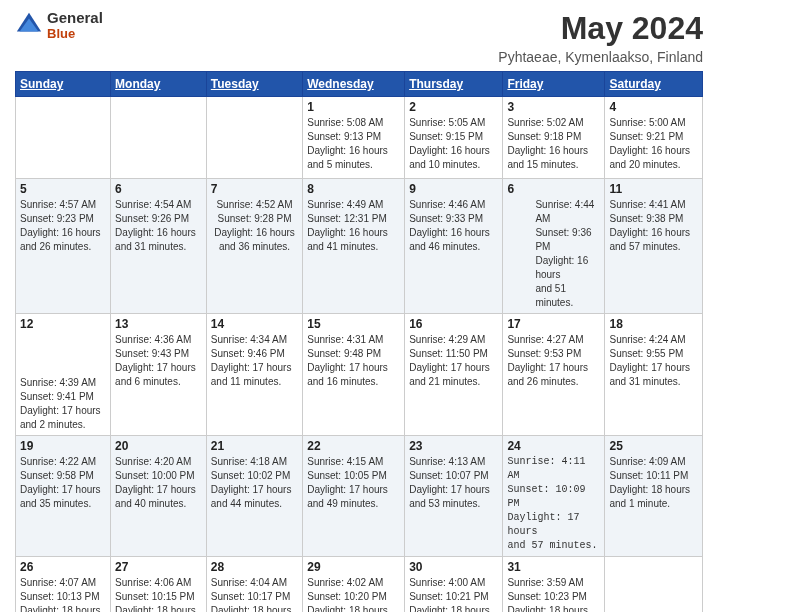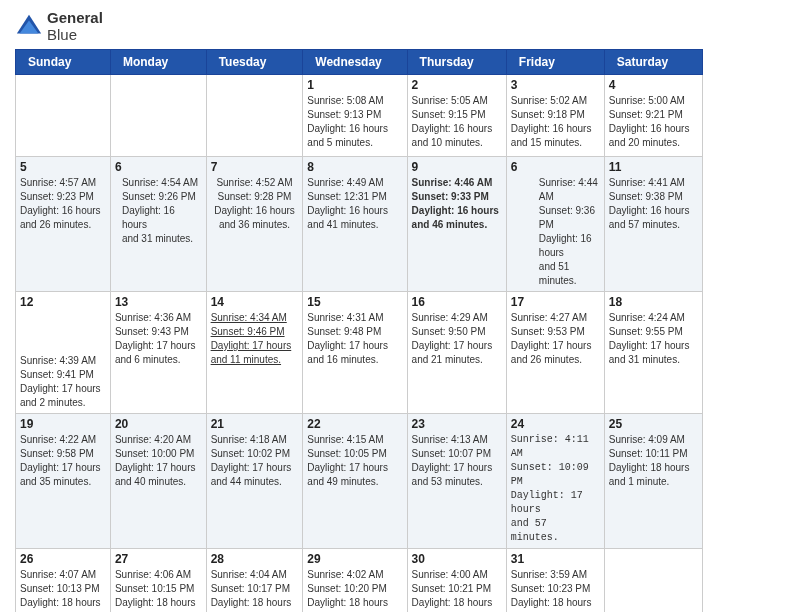--- a/index.html
+++ b/index.html
@@ -31,23 +31,23 @@
       display: flex;
       flex-direction: column;
       line-height: 1.1;
     }
     .logo-general {
       font-size: 15px;
       font-weight: bold;
       color: #333;
     }
     .logo-blue {
-      font-size: 15px;
-      font-weight: normal;
-      color: #404040;
+      font-size: 13px;
+      font-weight: bold;
+      color: #c2410c;
     }
     .logo-icon {
       width: 28px;
       height: 28px;
     }
     .title-area {
       text-align: right;
     }
     .main-title {
       font-size: 32px;
@@ -60,25 +60,26 @@
       margin-top: 2px;
     }
     .calendar {
       width: 100%;
       border-collapse: collapse;
       font-size: 10.5px;
     }
     .calendar thead th {
       background: #2255aa;
       color: #fff;
-      padding: 5px 12px;
+      padding: 5px 4px;
       text-align: left;
       font-size: 12px;
       font-weight: bold;
       border: 1px solid #1a4499;
+      text-decoration: underline;
     }
     .calendar tbody td {
       vertical-align: top;
       border: 1px solid #ccc;
       padding: 3px 4px;
       width: 113px;
       height: 82px;
     }
     .calendar tbody tr:nth-child(odd) td {
       background: #fff;
@@ -109,20 +110,24 @@
   <div class="header">
     <div class="logo">
       <svg class="logo-icon" viewBox="0 0 30 30" xmlns="http://www.w3.org/2000/svg">
         <polygon points="15,2 28,22 2,22" fill="#2255aa"></polygon>
         <polygon points="15,8 25,22 5,22" fill="#4488dd"></polygon>
       </svg>
       <div class="logo-text">
         <span class="logo-general">General</span>
         <span class="logo-blue">Blue</span>
       </div>
+    </div>
+    <div class="title-area">
+      <div class="main-title">May 2024</div>
+      <div class="subtitle">Pyhtaeae, Kymenlaakso, Finland</div>
     </div>
   </div>
 
   <table class="calendar">
     <thead>
       <tr>
         <th>Sunday</th>
         <th>Monday</th>
         <th>Tuesday</th>
         <th>Wednesday</th>
@@ -168,42 +173,42 @@
         <tr>
           <td>
             <span class="day-num">5</span>
             <div class="day-info" style="white-space: pre-line;">Sunrise: 4:57 AM
 Sunset: 9:23 PM
 Daylight: 16 hours
 and 26 minutes.</div>
           </td>
           <td>
             <span class="day-num">6</span>
-            <div class="day-info" style="white-space: pre-line; margin-left: 7px;">Sunrise: 4:54 AM
+            <div class="day-info" style="white-space: pre-line;">Sunrise: 4:54 AM
 Sunset: 9:26 PM
 Daylight: 16 hours
 and 31 minutes.</div>
           </td>
           <td>
             <span class="day-num">7</span>
             <div class="day-info" style="white-space: pre-line; text-align: center;">Sunrise: 4:52 AM
 Sunset: 9:28 PM
 Daylight: 16 hours
 and 36 minutes.</div>
           </td>
           <td>
             <span class="day-num">8</span>
             <div class="day-info" style="white-space: pre-line;">Sunrise: 4:49 AM
 Sunset: 12:31 PM
 Daylight: 16 hours
 and 41 minutes.</div>
           </td>
           <td>
             <span class="day-num">9</span>
-            <div class="day-info" style="white-space: pre-line; font-weight: bold;">Sunrise: 4:46 AM
+            <div class="day-info" style="white-space: pre-line;">Sunrise: 4:46 AM
 Sunset: 9:33 PM
 Daylight: 16 hours
 and 46 minutes.</div>
           </td>
           <td>
             <span class="day-num">6</span>
             <div class="day-info" style="white-space: pre-line; margin-left: 28px;">Sunrise: 4:44 AM
 Sunset: 9:36 PM
 Daylight: 16 hours
 and 51 minutes.</div>
@@ -226,36 +231,36 @@
           </td>
           <td>
             <span class="day-num">13</span>
             <div class="day-info" style="white-space: pre-line;">Sunrise: 4:36 AM
 Sunset: 9:43 PM
 Daylight: 17 hours
 and 6 minutes.</div>
           </td>
           <td>
             <span class="day-num">14</span>
-            <div class="day-info" style="white-space: pre-line; text-decoration: underline;">Sunrise: 4:34 AM
+            <div class="day-info" style="white-space: pre-line;">Sunrise: 4:34 AM
 Sunset: 9:46 PM
 Daylight: 17 hours
 and 11 minutes.</div>
           </td>
           <td>
             <span class="day-num">15</span>
             <div class="day-info" style="white-space: pre-line;">Sunrise: 4:31 AM
 Sunset: 9:48 PM
 Daylight: 17 hours
 and 16 minutes.</div>
           </td>
           <td>
             <span class="day-num">16</span>
             <div class="day-info" style="white-space: pre-line;">Sunrise: 4:29 AM
-Sunset: 9:50 PM
+Sunset: 11:50 PM
 Daylight: 17 hours
 and 21 minutes.</div>
           </td>
           <td>
             <span class="day-num">17</span>
             <div class="day-info" style="white-space: pre-line;">Sunrise: 4:27 AM
 Sunset: 9:53 PM
 Daylight: 17 hours
 and 26 minutes.</div>
           </td>

